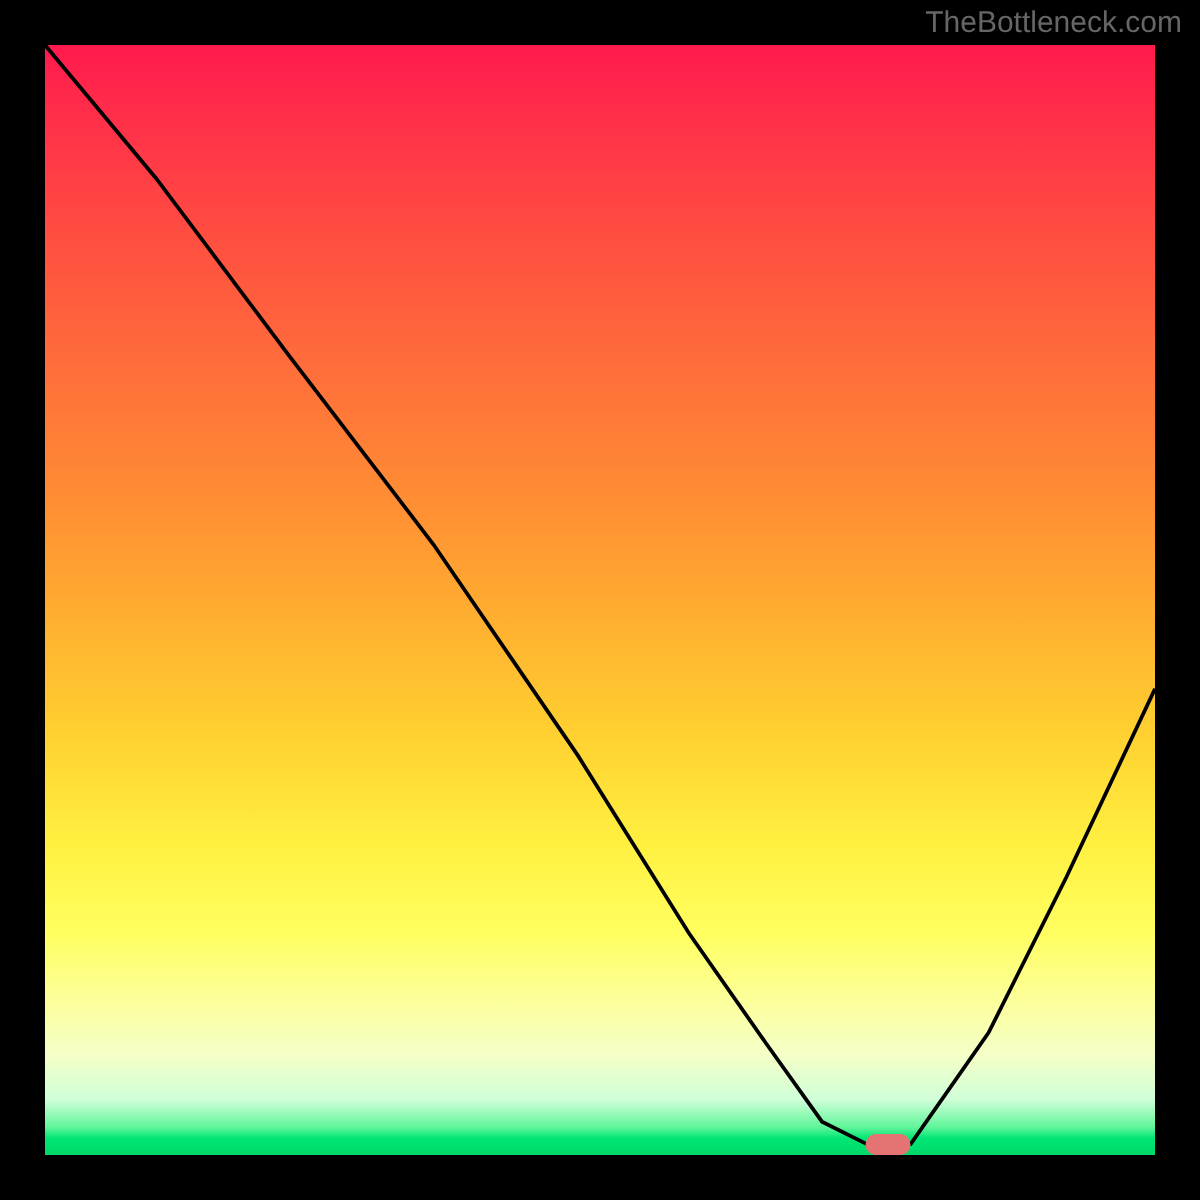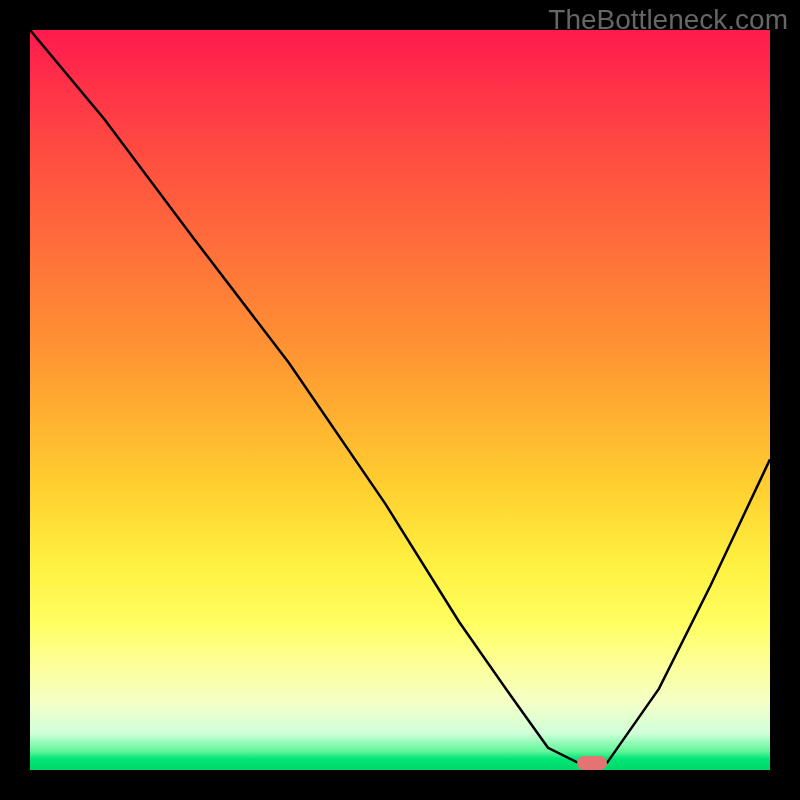--- a/index.html
+++ b/index.html
@@ -9,21 +9,21 @@
     height: 800px;
     background: #000;
     position: relative;
     font-family: Arial, sans-serif;
   }
   .watermark {
     position: absolute;
     top: 4px;
     right: 12px;
     color: #666;
-    font-size: 28px;
+    font-size: 20px;
     font-weight: 500;
     z-index: 10;
   }
   .plot-area {
     position: absolute;
     left: 30px;
     top: 30px;
     width: 740px;
     height: 740px;
     background: linear-gradient(to bottom,

